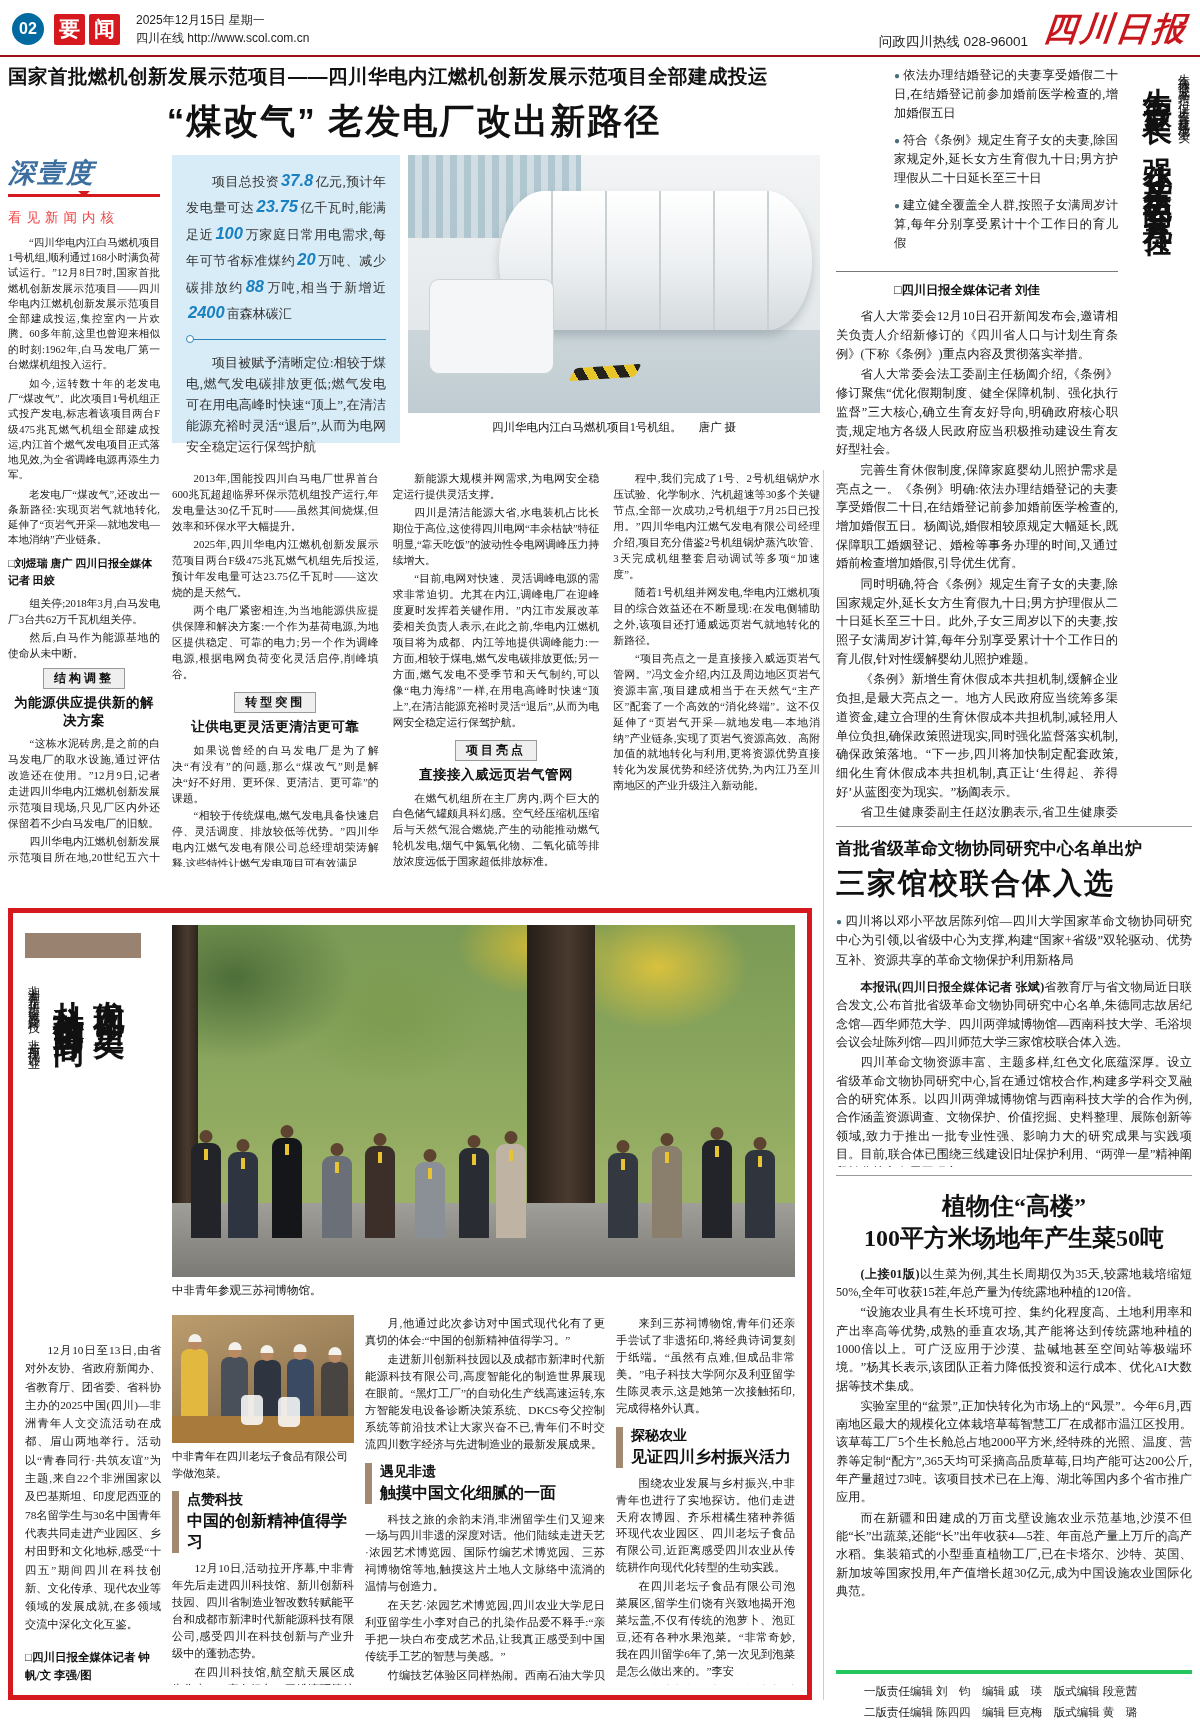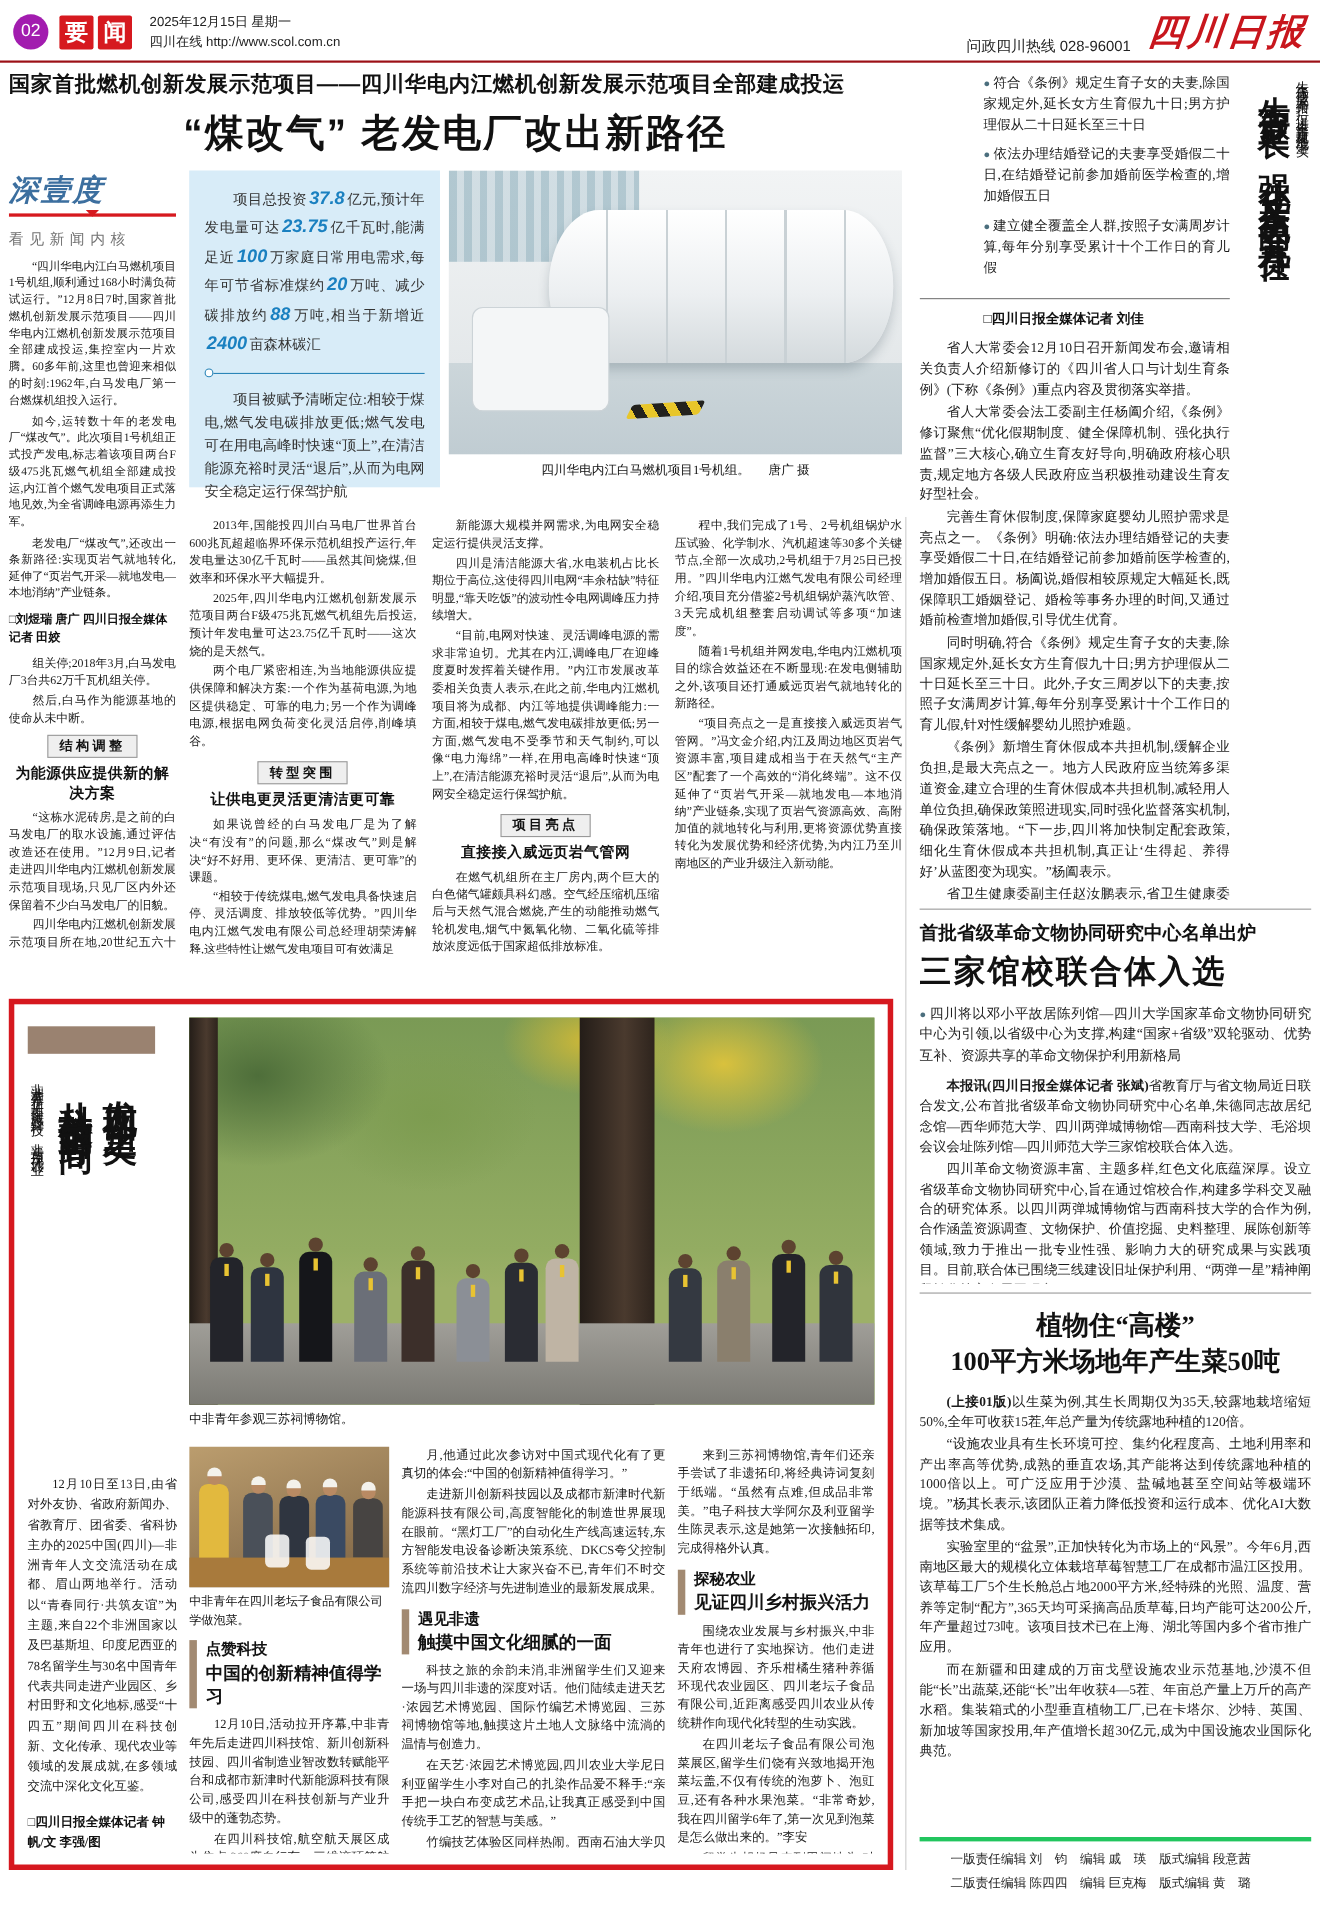--- a/index.html
+++ b/index.html
@@ -2,41 +2,41 @@
 <html><head>
 <meta charset="utf-8">
 <style>
   html,body{margin:0;padding:0;background:#fff;}
   .page{position:relative;width:1200px;height:1732px;background:#fff;overflow:hidden;
         font-family:"Liberation Serif","DejaVu Serif",serif;color:#111;}
   .sans{font-family:"Liberation Sans","DejaVu Sans",sans-serif;}
 
   
   .masthead{position:absolute;top:7px;left:12px;right:12px;height:44px;display:flex;align-items:center;}
-  .pagenum{width:32px;height:32px;border-radius:50%;background:#a21caf;color:#fff;font-size:16px;
-           font-weight:normal;display:flex;align-items:center;justify-content:center;margin-right:10px;}
+  .pagenum{width:32px;height:32px;border-radius:50%;background:#0369a1;color:#fff;font-size:16px;
+           font-weight:bold;display:flex;align-items:center;justify-content:center;margin-right:10px;}
   .sec-sq{width:31px;height:31px;background:#d6191f;color:#fff;font-weight:bold;font-size:21px;
           display:flex;align-items:center;justify-content:center;margin-right:4px;border-radius:2px;}
   .mast-date{margin-left:12px;font-size:12px;line-height:1.5;color:#222;}
   .hotline{margin-left:auto;font-size:13.5px;color:#222;margin-right:16px;align-self:flex-end;}
   .paper-logo{font-size:33px;font-weight:900;font-style:italic;color:#c8161d;letter-spacing:3px;
               font-family:"Liberation Serif",serif;transform:skewX(-6deg);}
   .mast-rule{position:absolute;top:55px;left:0;width:100%;height:2px;background:#9c1016;}
   .v-rule{position:absolute;left:823px;top:470px;width:1px;height:1230px;background:#ccc;}
 
   
   .lead{position:absolute;left:8px;top:63px;width:812px;height:842px;}
   .kicker{font-weight:bold;font-size:19.5px;white-space:nowrap;letter-spacing:.5px;}
   .headline{font-size:35px;font-weight:900;text-align:center;margin:8px 0 2px;letter-spacing:2px;}
   .lead-row{display:flex;gap:12px;margin-top:10px;height:712px;}
   .deep-col{width:152px;flex:none;overflow:hidden;display:flex;flex-direction:column;}
   .deep-logo{font-size:27px;font-weight:900;font-style:italic;color:#3c6f9f;letter-spacing:2px;
              border-bottom:3px solid #d6191f;padding-bottom:3px;position:relative;}
   .deep-logo:after{content:"";position:absolute;left:46%;bottom:-9px;border:6px solid transparent;border-top-color:#d6191f;}
-  .deep-slogan{font-size:13.5px;letter-spacing:5px;margin:12px 0 8px;color:#737373;}
+  .deep-slogan{font-size:13.5px;letter-spacing:5px;margin:12px 0 8px;color:#ef4444;}
   .deep-col p{font-size:10.5px;line-height:1.45;text-align:justify;text-indent:2em;margin:0 0 4px;color:#1a1a1a;}
   .deep-byline{font-weight:bold;font-size:11px;margin:4px 0 8px;line-height:1.5;}
   .deep-col .sec-head{margin:6px 0;}
   .lead-right{flex:1;display:flex;flex-direction:column;}
   .info-photo{display:flex;gap:8px;height:288px;}
   .infographic{width:228px;flex:none;background:#d8ecf8;padding:12px 14px;box-sizing:border-box;}
   .info-block{font-size:13px;line-height:1.6;color:#333;text-align:justify;text-indent:2em;font-weight:500;}
   .num{color:#1a80c0;font-weight:bold;font-style:italic;font-size:16.5px;
        font-family:"Liberation Sans",sans-serif;padding:0 2px;}
   .info-div{display:flex;align-items:center;margin:10px 0;}
@@ -232,22 +232,22 @@
         </div>
       </div>
     </div>
   </div>
 
   <div class="right-region">
 
     <div class="fert">
       <div class="fert-left">
         <div class="bullets">
+            <p>依法办理结婚登记的夫妻享受婚假二十日,在结婚登记前参加婚前医学检查的,增加婚假五日</p>
             <p>符合《条例》规定生育子女的夫妻,除国家规定外,延长女方生育假九十日;男方护理假从二十日延长至三十日</p>
-            <p>依法办理结婚登记的夫妻享受婚假二十日,在结婚登记前参加婚前医学检查的,增加婚假五日</p>
             <p>建立健全覆盖全人群,按照子女满周岁计算,每年分别享受累计十个工作日的育儿假</p>
           </div>
         <div class="fert-byline">□四川日报全媒体记者 刘佳</div>
         <div class="fert-body">
             <p>省人大常委会12月10日召开新闻发布会,邀请相关负责人介绍新修订的《四川省人口与计划生育条例》(下称《条例》)重点内容及贯彻落实举措。</p>
             <p>省人大常委会法工委副主任杨阖介绍,《条例》修订聚焦“优化假期制度、健全保障机制、强化执行监督”三大核心,确立生育友好导向,明确政府核心职责,规定地方各级人民政府应当积极推动建设生育友好型社会。</p>
             <p>完善生育休假制度,保障家庭婴幼儿照护需求是亮点之一。《条例》明确:依法办理结婚登记的夫妻享受婚假二十日,在结婚登记前参加婚前医学检查的,增加婚假五日。杨阖说,婚假相较原规定大幅延长,既保障职工婚姻登记、婚检等事务办理的时间,又通过婚前检查增加婚假,引导优生优育。</p>
             <p>同时明确,符合《条例》规定生育子女的夫妻,除国家规定外,延长女方生育假九十日;男方护理假从二十日延长至三十日。此外,子女三周岁以下的夫妻,按照子女满周岁计算,每年分别享受累计十个工作日的育儿假,针对性缓解婴幼儿照护难题。</p>
             <p>《条例》新增生育休假成本共担机制,缓解企业负担,是最大亮点之一。地方人民政府应当统筹多渠道资金,建立合理的生育休假成本共担机制,减轻用人单位负担,确保政策照进现实,同时强化监督落实机制,确保政策落地。“下一步,四川将加快制定配套政策,细化生育休假成本共担机制,真正让‘生得起、养得好’从蓝图变为现实。”杨阖表示。</p>
             <p>省卫生健康委副主任赵汝鹏表示,省卫生健康委将会同省级有关部门,大力倡导积极的婚恋观、生育观、家庭观,完善和落实生育支持政策体系和激励机制,建立健全覆盖全人群、全生命周期的人口服务体系,共同营造生育友好的社会环境。</p>

